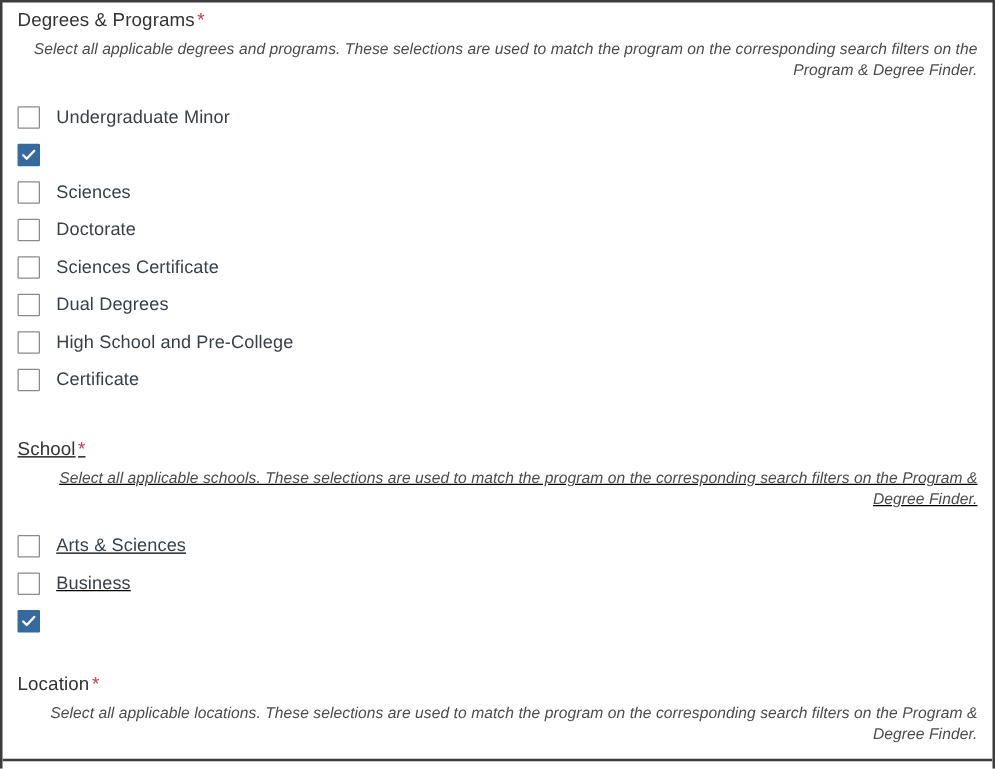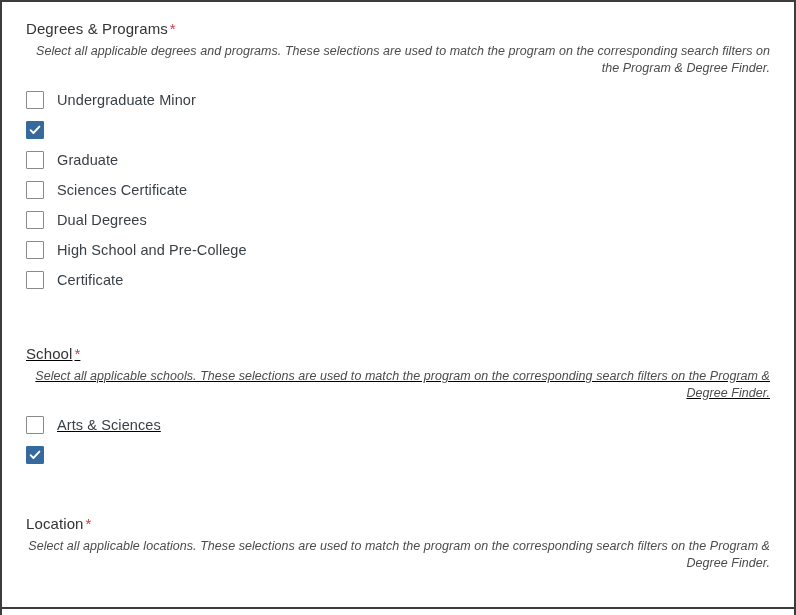--- a/index.html
+++ b/index.html
@@ -35,21 +35,21 @@
     background: #3c3c3c;
   }
 
   .form-body {
     position: relative;
     padding: 0 12px;
   }
 
   
   .field-group {
-    margin: 12px;
+    margin: 0;
   }
   .field-group.group-degrees { padding-top: 5px; }
   .field-group.group-school  { padding-top: 37px; text-decoration: underline; }
   .field-group.group-location{ padding-top: 32px; }
 
   .field-label {
     font-size: 15px;
     line-height: 19px;
     color: #333333;
     letter-spacing: .1px;
@@ -71,21 +71,21 @@
     max-width: 772px;
     text-align: right;
   }
 
   
   .checkbox-list {
     margin-top: 8px;
   }
   .checkbox-row {
     display: flex;
-    align-items: center;
+    align-items: flex-end;
     height: 30px;
   }
 
   .cb-box {
     position: relative;
     flex: 0 0 auto;
     width: 18px;
     height: 18px;
     box-sizing: border-box;
     border: 1px solid #8a8a8a;
@@ -148,23 +148,29 @@
                   <path d="M1.6 6.2 L4.4 9 L10.4 2.6" fill="none" stroke="#ffffff" stroke-width="1.9" stroke-linecap="round" stroke-linejoin="round"></path>
                 </svg>
             </span>
           </span>
         </div>
 
         <div class="checkbox-row">
           <span class="cb-box">
             
           </span>
-          <span class="cb-label">Graduate</span>
-        </div>
-
+          <span class="cb-label">Sciences</span>
+        </div>
+
+        <div class="checkbox-row">
+          <span class="cb-box">
+            
+          </span>
+          <span class="cb-label">Doctorate</span>
+        </div>
 
         <div class="checkbox-row">
           <span class="cb-box">
             
           </span>
           <span class="cb-label">Sciences Certificate</span>
         </div>
 
         <div class="checkbox-row">
           <span class="cb-box">
@@ -198,20 +204,26 @@
 
       <div class="checkbox-list">
 
         <div class="checkbox-row">
           <span class="cb-box">
             
           </span>
           <span class="cb-label">Arts &amp; Sciences</span>
         </div>
 
+        <div class="checkbox-row">
+          <span class="cb-box">
+            
+          </span>
+          <span class="cb-label">Business</span>
+        </div>
 
 
         <div class="checkbox-row">
           <span class="cb-box checked">
             <span class="cb-check">
               <svg viewBox="0 0 12 12" width="12" height="12">
                   <path d="M1.6 6.2 L4.4 9 L10.4 2.6" fill="none" stroke="#ffffff" stroke-width="1.9" stroke-linecap="round" stroke-linejoin="round"></path>
                 </svg>
             </span>
           </span>

